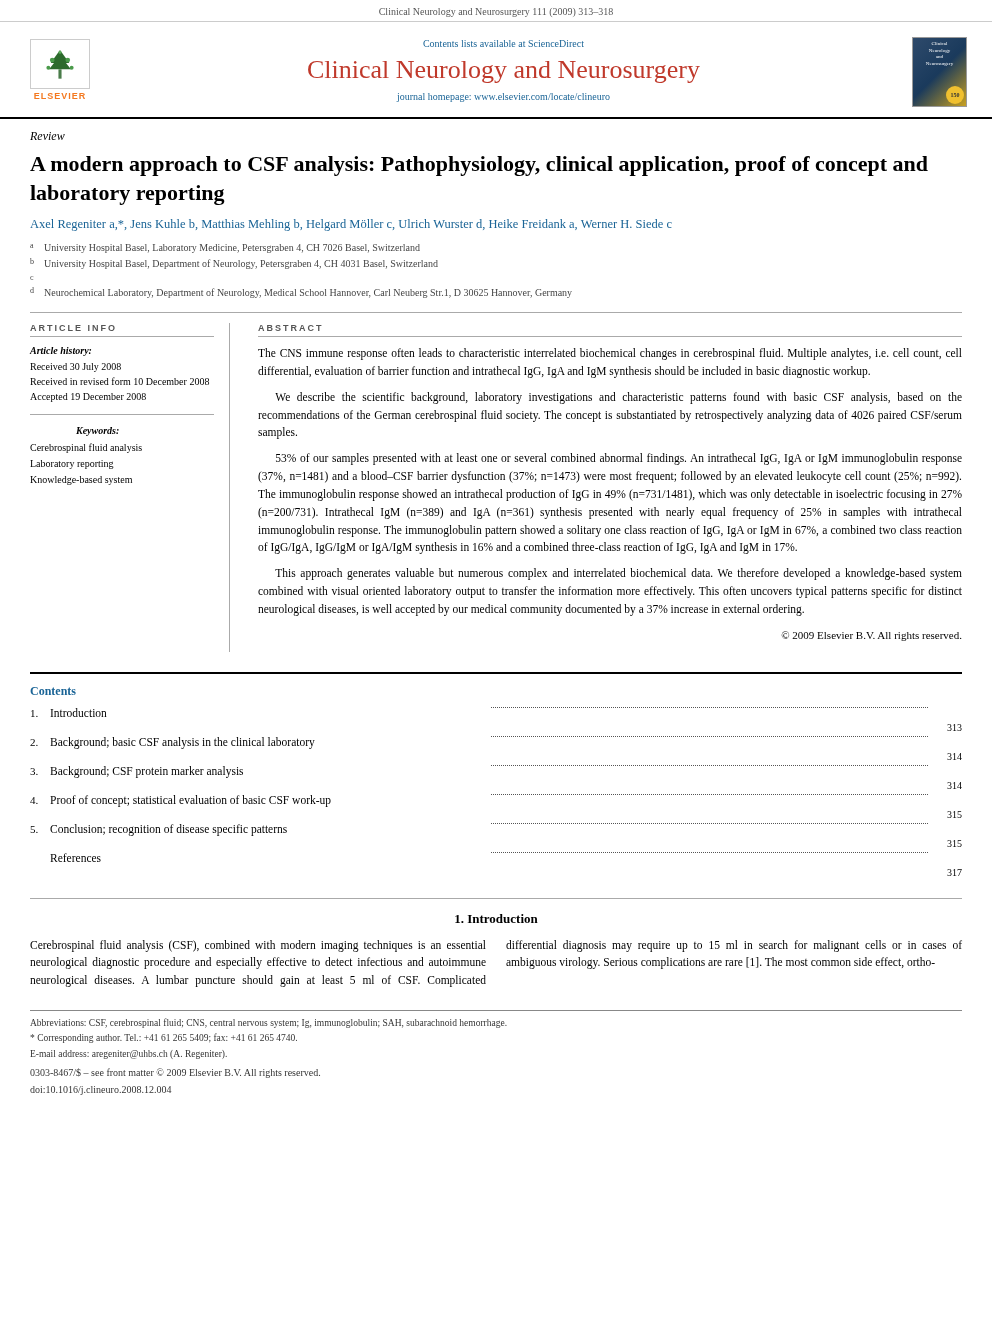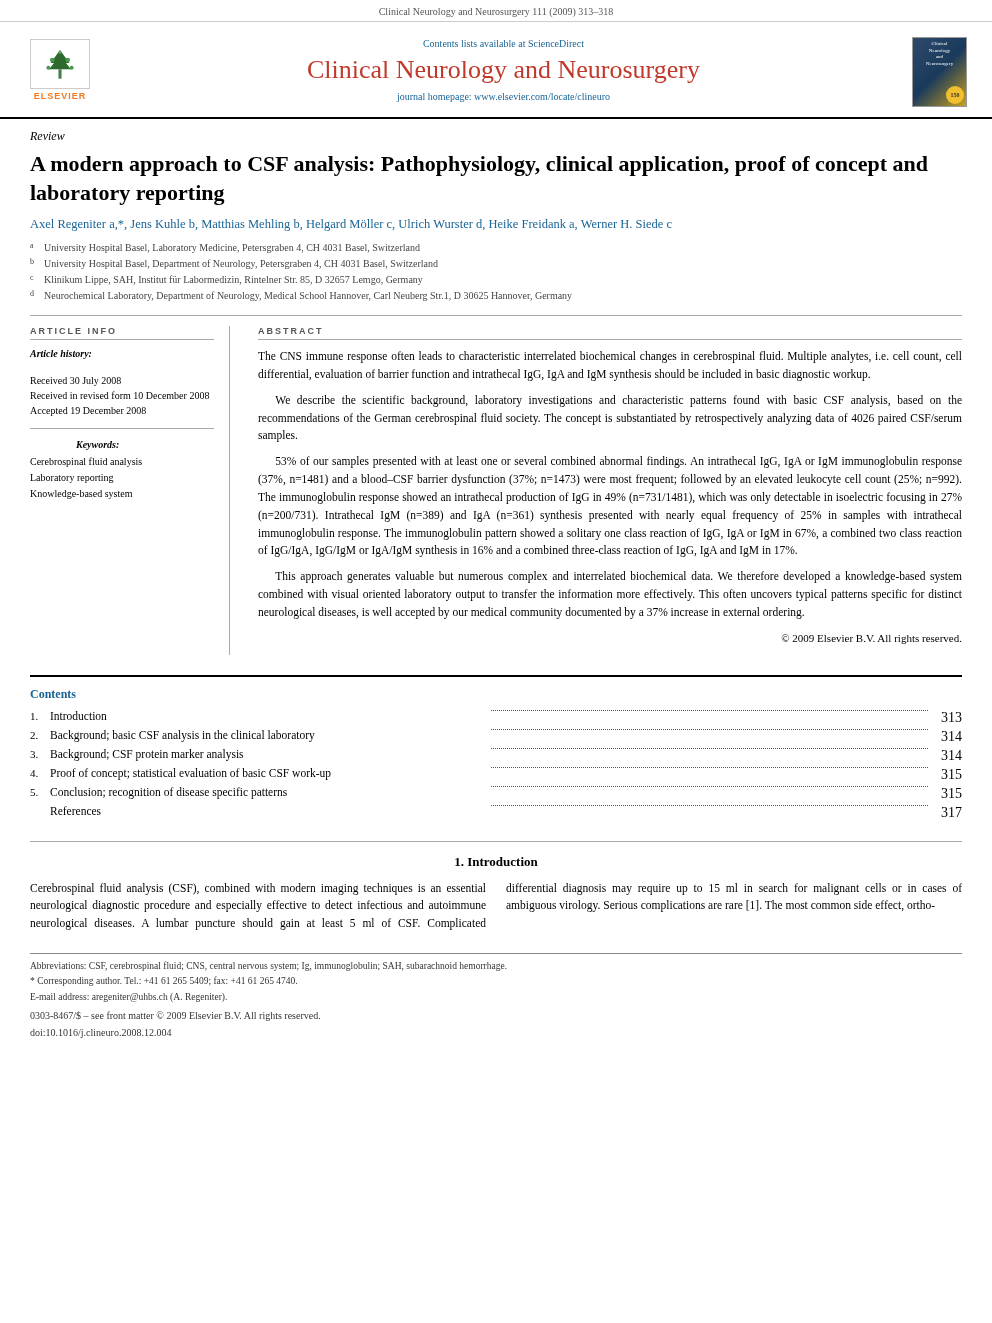--- a/index.html
+++ b/index.html
@@ -241,21 +241,21 @@
 
     .article-history {
       font-size: 10px;
       margin-bottom: 10px;
     }
 
     .history-label {
       font-style: italic;
       font-size: 10px;
       font-weight: bold;
-      margin-bottom: 14px;
+      margin-bottom: 3px;
     }
 
     .history-item {
       font-size: 10px;
       line-height: 1.5;
     }
 
     .keywords-section {
       margin-top: 10px;
     }
@@ -332,21 +332,22 @@
     .contents-dots {
       flex: 1;
       border-bottom: 1px dotted #555;
       margin: 0 4px 3px 4px;
       min-width: 20px;
     }
 
     .contents-page {
       min-width: 30px;
       text-align: right;
-      font-size: 14px;
+      font-size: 10px;
+      margin-top: 15px;
     }
 
     
     .intro-section {
       margin-top: 20px;
       border-top: 1px solid #aaa;
       padding-top: 12px;
     }
 
     .section-title-numbered {
@@ -445,29 +446,28 @@
 
     <div class="article-title">A modern approach to CSF analysis: Pathophysiology, clinical application, proof of concept and laboratory reporting</div>
 
     <div class="authors">
       <span>Axel Regeniter a,*, Jens Kuhle b, Matthias Mehling b, Helgard Möller c, Ulrich Wurster d, Heike Freidank a, Werner H. Siede c</span>
     </div>
 
     <div class="affiliations">
       <div class="affiliation-line">
         <span class="affil-sup">a</span>
-        <span>University Hospital Basel, Laboratory Medicine, Petersgraben 4, CH 4031 Basel, Switzerland</span>
+        <span>University Hospital Basel, Laboratory Medicine, Petersgraben 4, CH 7026 Basel, Switzerland</span>
       </div>
       <div class="affiliation-line">
         <span class="affil-sup">b</span>
         <span>University Hospital Basel, Department of Neurology, Petersgraben 4, CH 4031 Basel, Switzerland</span>
       </div>
       <div class="affiliation-line">
         <span class="affil-sup">c</span>
-        <span>Klinikum Lippe, SAH, Institut für Labormedizin, Rintelner Str. 85, D 32657 Lemgo, Germany</span>
       </div>
       <div class="affiliation-line">
         <span class="affil-sup">d</span>
         <span>Neurochemical Laboratory, Department of Neurology, Medical School Hannover, Carl Neuberg Str.1, D 30625 Hannover, Germany</span>
       </div>
     </div>
 
     <hr class="divider">
 
     <div class="two-col">

